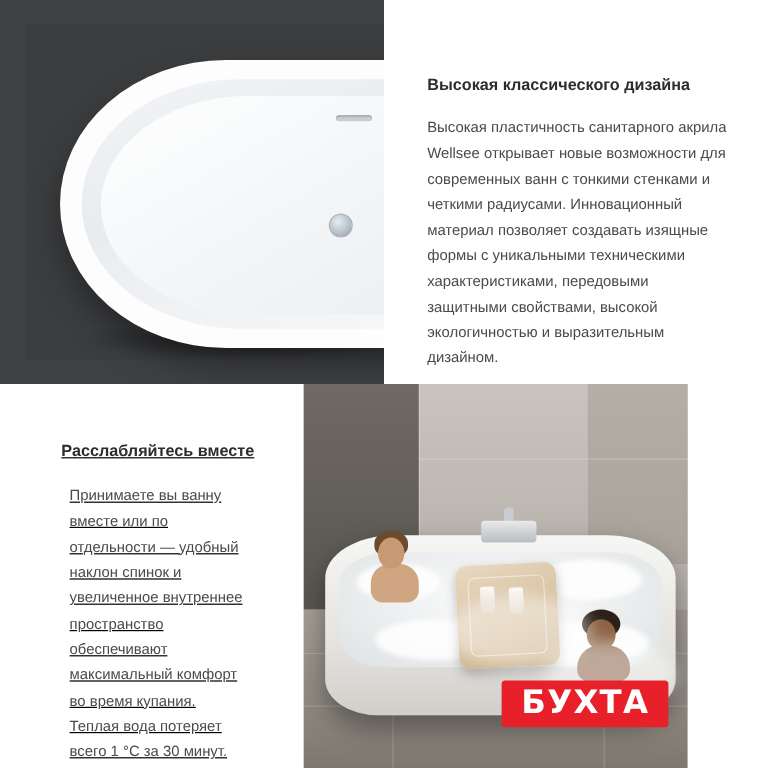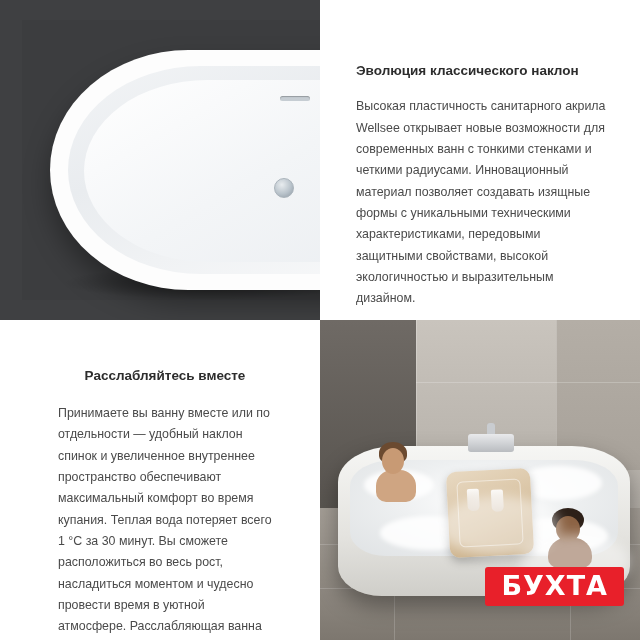--- a/index.html
+++ b/index.html
@@ -132,24 +132,25 @@
 
   
   .bottom-section {
     position: absolute;
     left: 0; top: 320px;
     width: 640px;
     height: 320px;
     display: flex;
   }
   .bottom-text {
-    width: 320px;
+    width: 253px;
     height: 320px;
     background: #ffffff;
     padding: 48px 36px 0 46px;
+    text-decoration: underline;
   }
   .bottom-title {
     font-size: 13.5px;
     font-weight: bold;
     color: #2d2d2d;
     text-align: center;
     margin: 0 0 20px 0;
   }
   .bottom-body {
     font-size: 12.4px;
@@ -346,21 +347,21 @@
         <div class="tub-shadow"></div>
         <div class="tub-body"></div>
         <div class="tub-rim"></div>
         <div class="tub-basin"></div>
         <div class="tub-overflow"></div>
         <div class="tub-drain"></div>
       </div>
     </div>
 
     <div class="top-text">
-      <h2 class="top-title">Эволюция классического наклон</h2>
+      <h2 class="top-title">Высокая классического дизайна</h2>
       <p class="top-body">Высокая пластичность санитарного акрила Wellsee открывает новые возможности для современных ванн с тонкими стенками и четкими радиусами. Инновационный материал позволяет создавать изящные формы с уникальными техническими характеристиками, передовыми защитными свойствами, высокой экологичностью и выразительным дизайном.</p>
     </div>
 
   </div>
 
   <div class="bottom-section">
 
     <div class="bottom-text">
       <h2 class="bottom-title">Расслабляйтесь вместе</h2>
       <p class="bottom-body">Принимаете вы ванну вместе или по отдельности — удобный наклон спинок и увеличенное внутреннее пространство обеспечивают максимальный комфорт во время купания. Теплая вода потеряет всего 1 °C за 30 минут. Вы сможете расположиться во весь рост, насладиться моментом и чудесно провести время в уютной атмосфере. Расслабляющая ванна — лучшее средство от стресса.</p>

